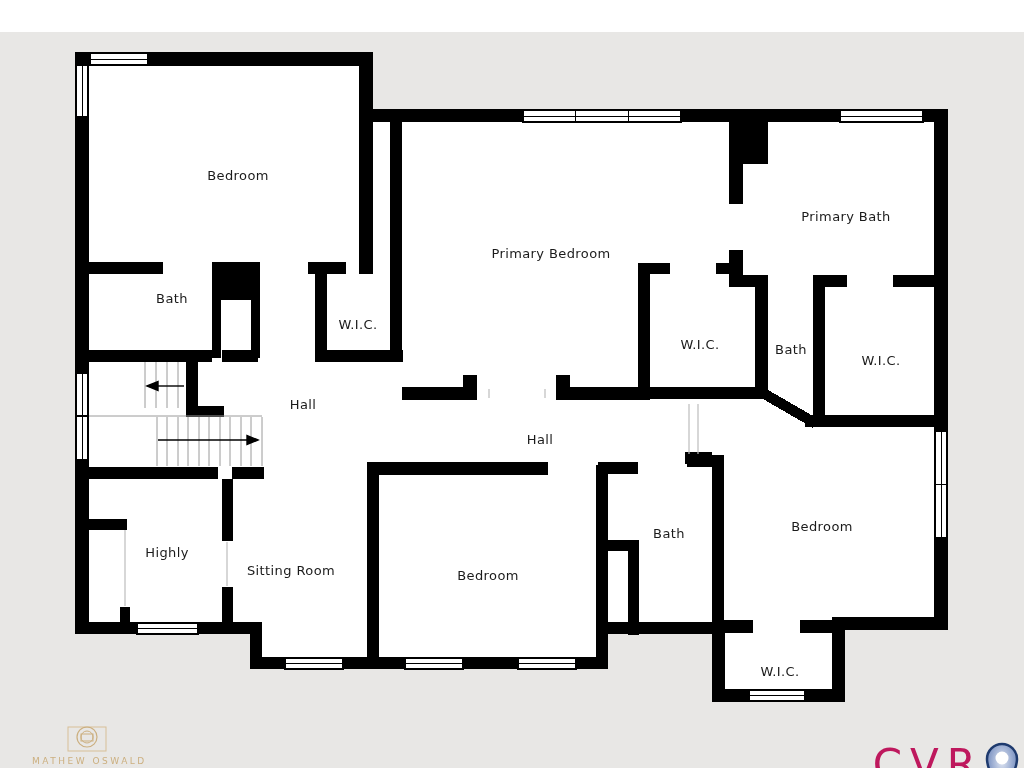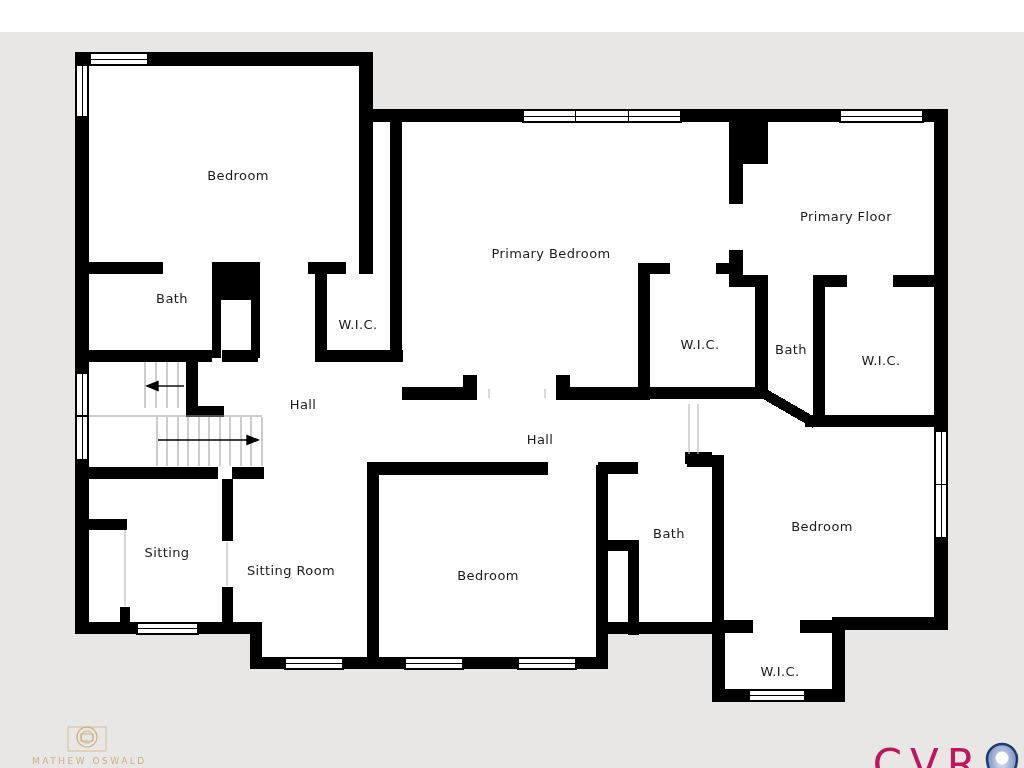--- a/index.html
+++ b/index.html
@@ -188,27 +188,27 @@
       <line x1="227" y1="510" x2="227" y2="554"></line>
       <line x1="489" y1="357" x2="489" y2="366"></line>
       <line x1="545" y1="357" x2="545" y2="366"></line>
     </g>
   </svg>
 
   <div class="room-label" style="left:238px;top:143px">Bedroom</div>
   <div class="room-label" style="left:172px;top:266px">Bath</div>
   <div class="room-label" style="left:358px;top:292px">W.I.C.</div>
   <div class="room-label" style="left:551px;top:221px">Primary Bedroom</div>
-  <div class="room-label" style="left:846px;top:184px">Primary Floor</div>
+  <div class="room-label" style="left:846px;top:184px">Primary Bath</div>
   <div class="room-label" style="left:700px;top:312px">W.I.C.</div>
   <div class="room-label" style="left:791px;top:317px">Bath</div>
   <div class="room-label" style="left:881px;top:328px">W.I.C.</div>
   <div class="room-label" style="left:303px;top:372px">Hall</div>
   <div class="room-label" style="left:540px;top:407px">Hall</div>
-  <div class="room-label" style="left:167px;top:520px">Sitting</div>
+  <div class="room-label" style="left:167px;top:520px">Highly</div>
   <div class="room-label" style="left:291px;top:538px">Sitting Room</div>
   <div class="room-label" style="left:488px;top:543px">Bedroom</div>
   <div class="room-label" style="left:669px;top:501px">Bath</div>
   <div class="room-label" style="left:822px;top:494px">Bedroom</div>
   <div class="room-label" style="left:780px;top:639px">W.I.C.</div>
 
   <div id="watermark">
     <svg class="wm-icon" width="46" height="30" viewBox="0 0 46 30">
       <rect x="4" y="3" width="38" height="24" fill="none" stroke="#d3b684" stroke-width="1"></rect>
       <circle cx="23" cy="13" r="10" fill="none" stroke="#c5a267" stroke-width="1.2"></circle>

